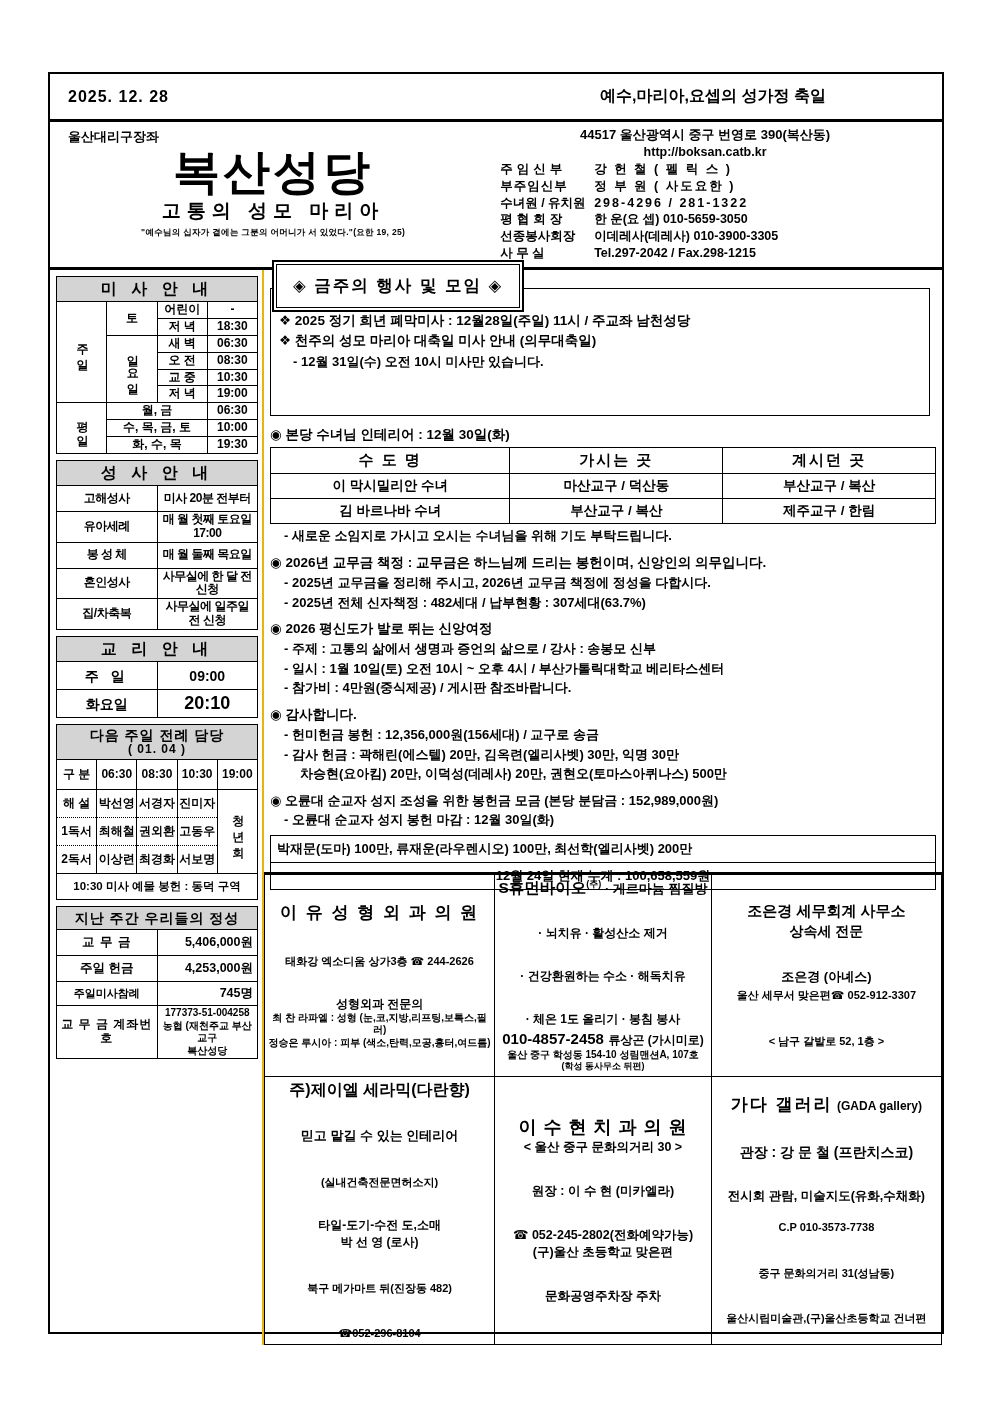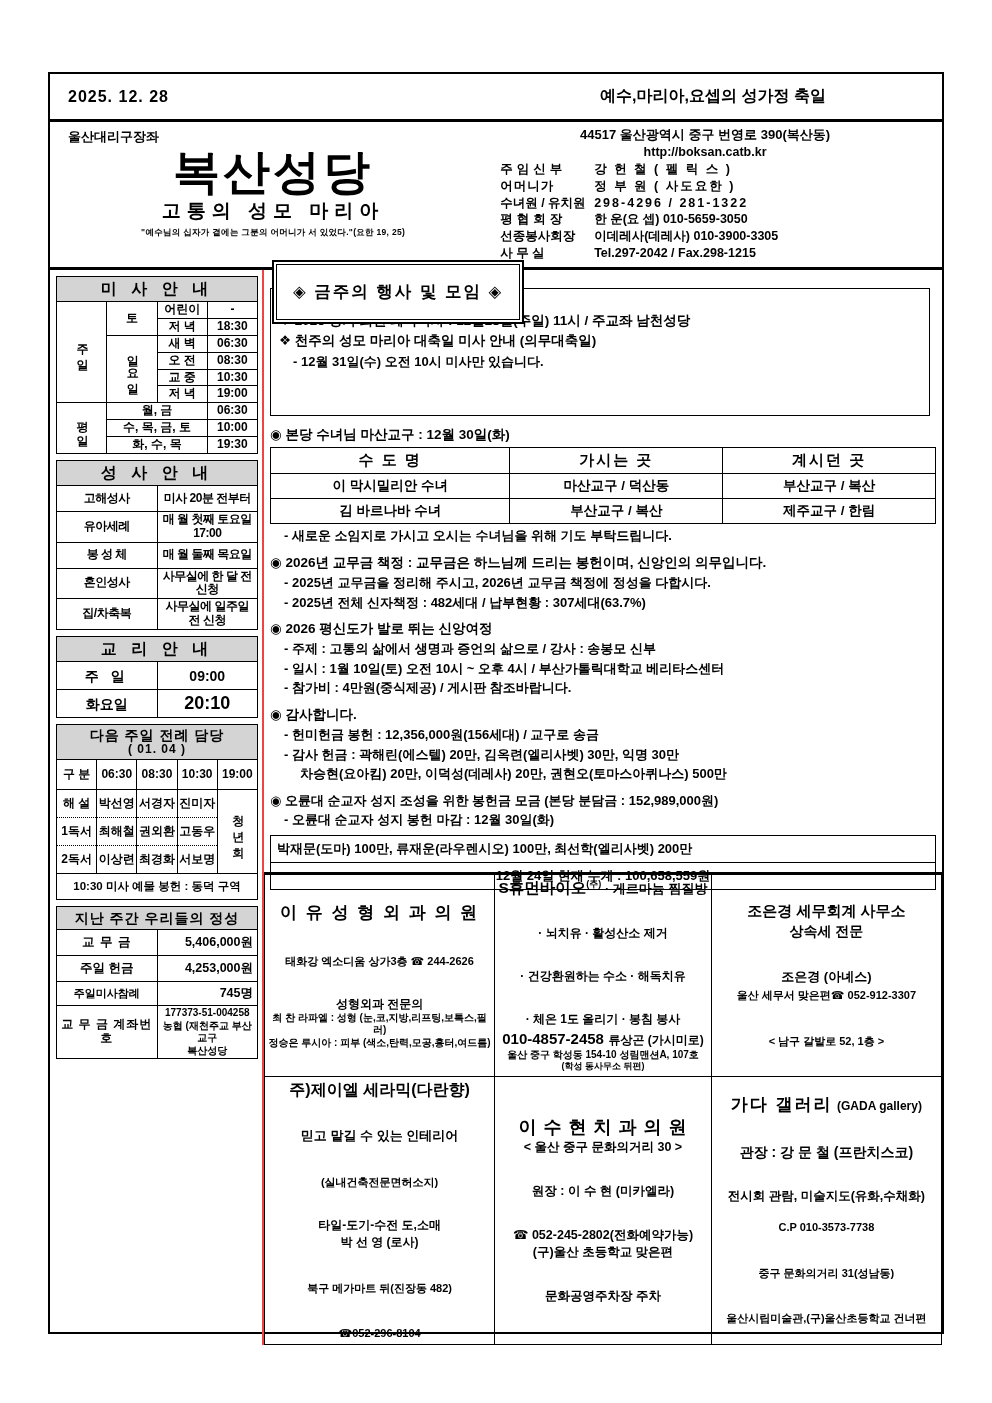--- a/index.html
+++ b/index.html
@@ -111,21 +111,21 @@
   .crow .val { flex: 1; padding-left: 4px; }
   .crow .val.sp { letter-spacing: 2px; }
 
   
   .body {
     display: flex;
     height: calc(100% - 183px);
   }
   .col-left {
     width: 214px;
-    border-right: 2px solid #ef4444;
+    border-right: 2px solid #eab308;
     padding: 6px 4px 4px 6px;
   }
   .col-right {
     flex: 1;
     padding: 5px 6px 4px 6px;
     position: relative;
   }
 
   
   table.tbl {
@@ -162,21 +162,21 @@
 
   
   .banner {
     display: inline-block;
     border: 2px solid #000;
     padding: 2px;
     margin-bottom: 6px;
   }
   .banner-inner {
     border: 1px solid #000;
-    padding: 16px 16px;
+    padding: 10px 16px;
     font-size: 16.5px;
     font-weight: bold;
     letter-spacing: 2px;
   }
   .topbox {
     position: absolute;
     left: 6px; top: 18px;
     width: 660px;
     height: 128px;
     border: 1px solid #000;
@@ -297,21 +297,21 @@
       </div>
       <div class="hdr-right">
         <div class="addr">44517 울산광역시 중구 번영로 390(복산동)</div>
         <div class="url">http://boksan.catb.kr</div>
         <div class="contact-rows">
           <div class="crow">
             <span class="lbl sp">주임신부</span>
             <span class="val sp">강  헌  철 ( 펠 릭 스 )</span>
           </div>
           <div class="crow">
-            <span class="lbl sp2">어머니가</span>
+            <span class="lbl sp2">부주임신부</span>
             <span class="val sp">정  부  원 ( 사도요한 )</span>
           </div>
           <div class="crow">
             <span class="lbl">수녀원 / 유치원</span>
             <span class="val sp">298-4296  /  281-1322</span>
           </div>
           <div class="crow">
             <span class="lbl sp">평협회장</span>
             <span class="val">한  운(요  셉) 010-5659-3050</span>
           </div>
@@ -506,21 +506,21 @@
         <div class="topbox">
           <div class="topbox-content">
             <div class="bullet-line">❖ 2025 정기 희년 폐막미사 : 12월28일(주일) 11시 / 주교좌 남천성당</div>
             <div class="bullet-line">❖ 천주의 성모 마리아 대축일 미사 안내 (의무대축일)</div>
             <div class="sub-line">- 12월 31일(수) 오전 10시 미사만 있습니다.</div>
           </div>
         </div>
 
         <div class="after-topbox">
 
-          <div class="bullet-line">◉ 본당 수녀님 마산교구 : 12월 30일(화)</div>
+          <div class="bullet-line">◉ 본당 수녀님 인테리어 : 12월 30일(화)</div>
           <table class="nun">
             <tbody>
                 <tr>
               <td class="hd" style="width:36%">수 도 명</td>
               <td class="hd" style="width:32%">가시는 곳</td>
               <td class="hd" style="width:32%">계시던 곳</td>
             </tr>
             <tr>
               <td>이 막시밀리안 수녀</td>
               <td>마산교구 / 덕산동</td>

